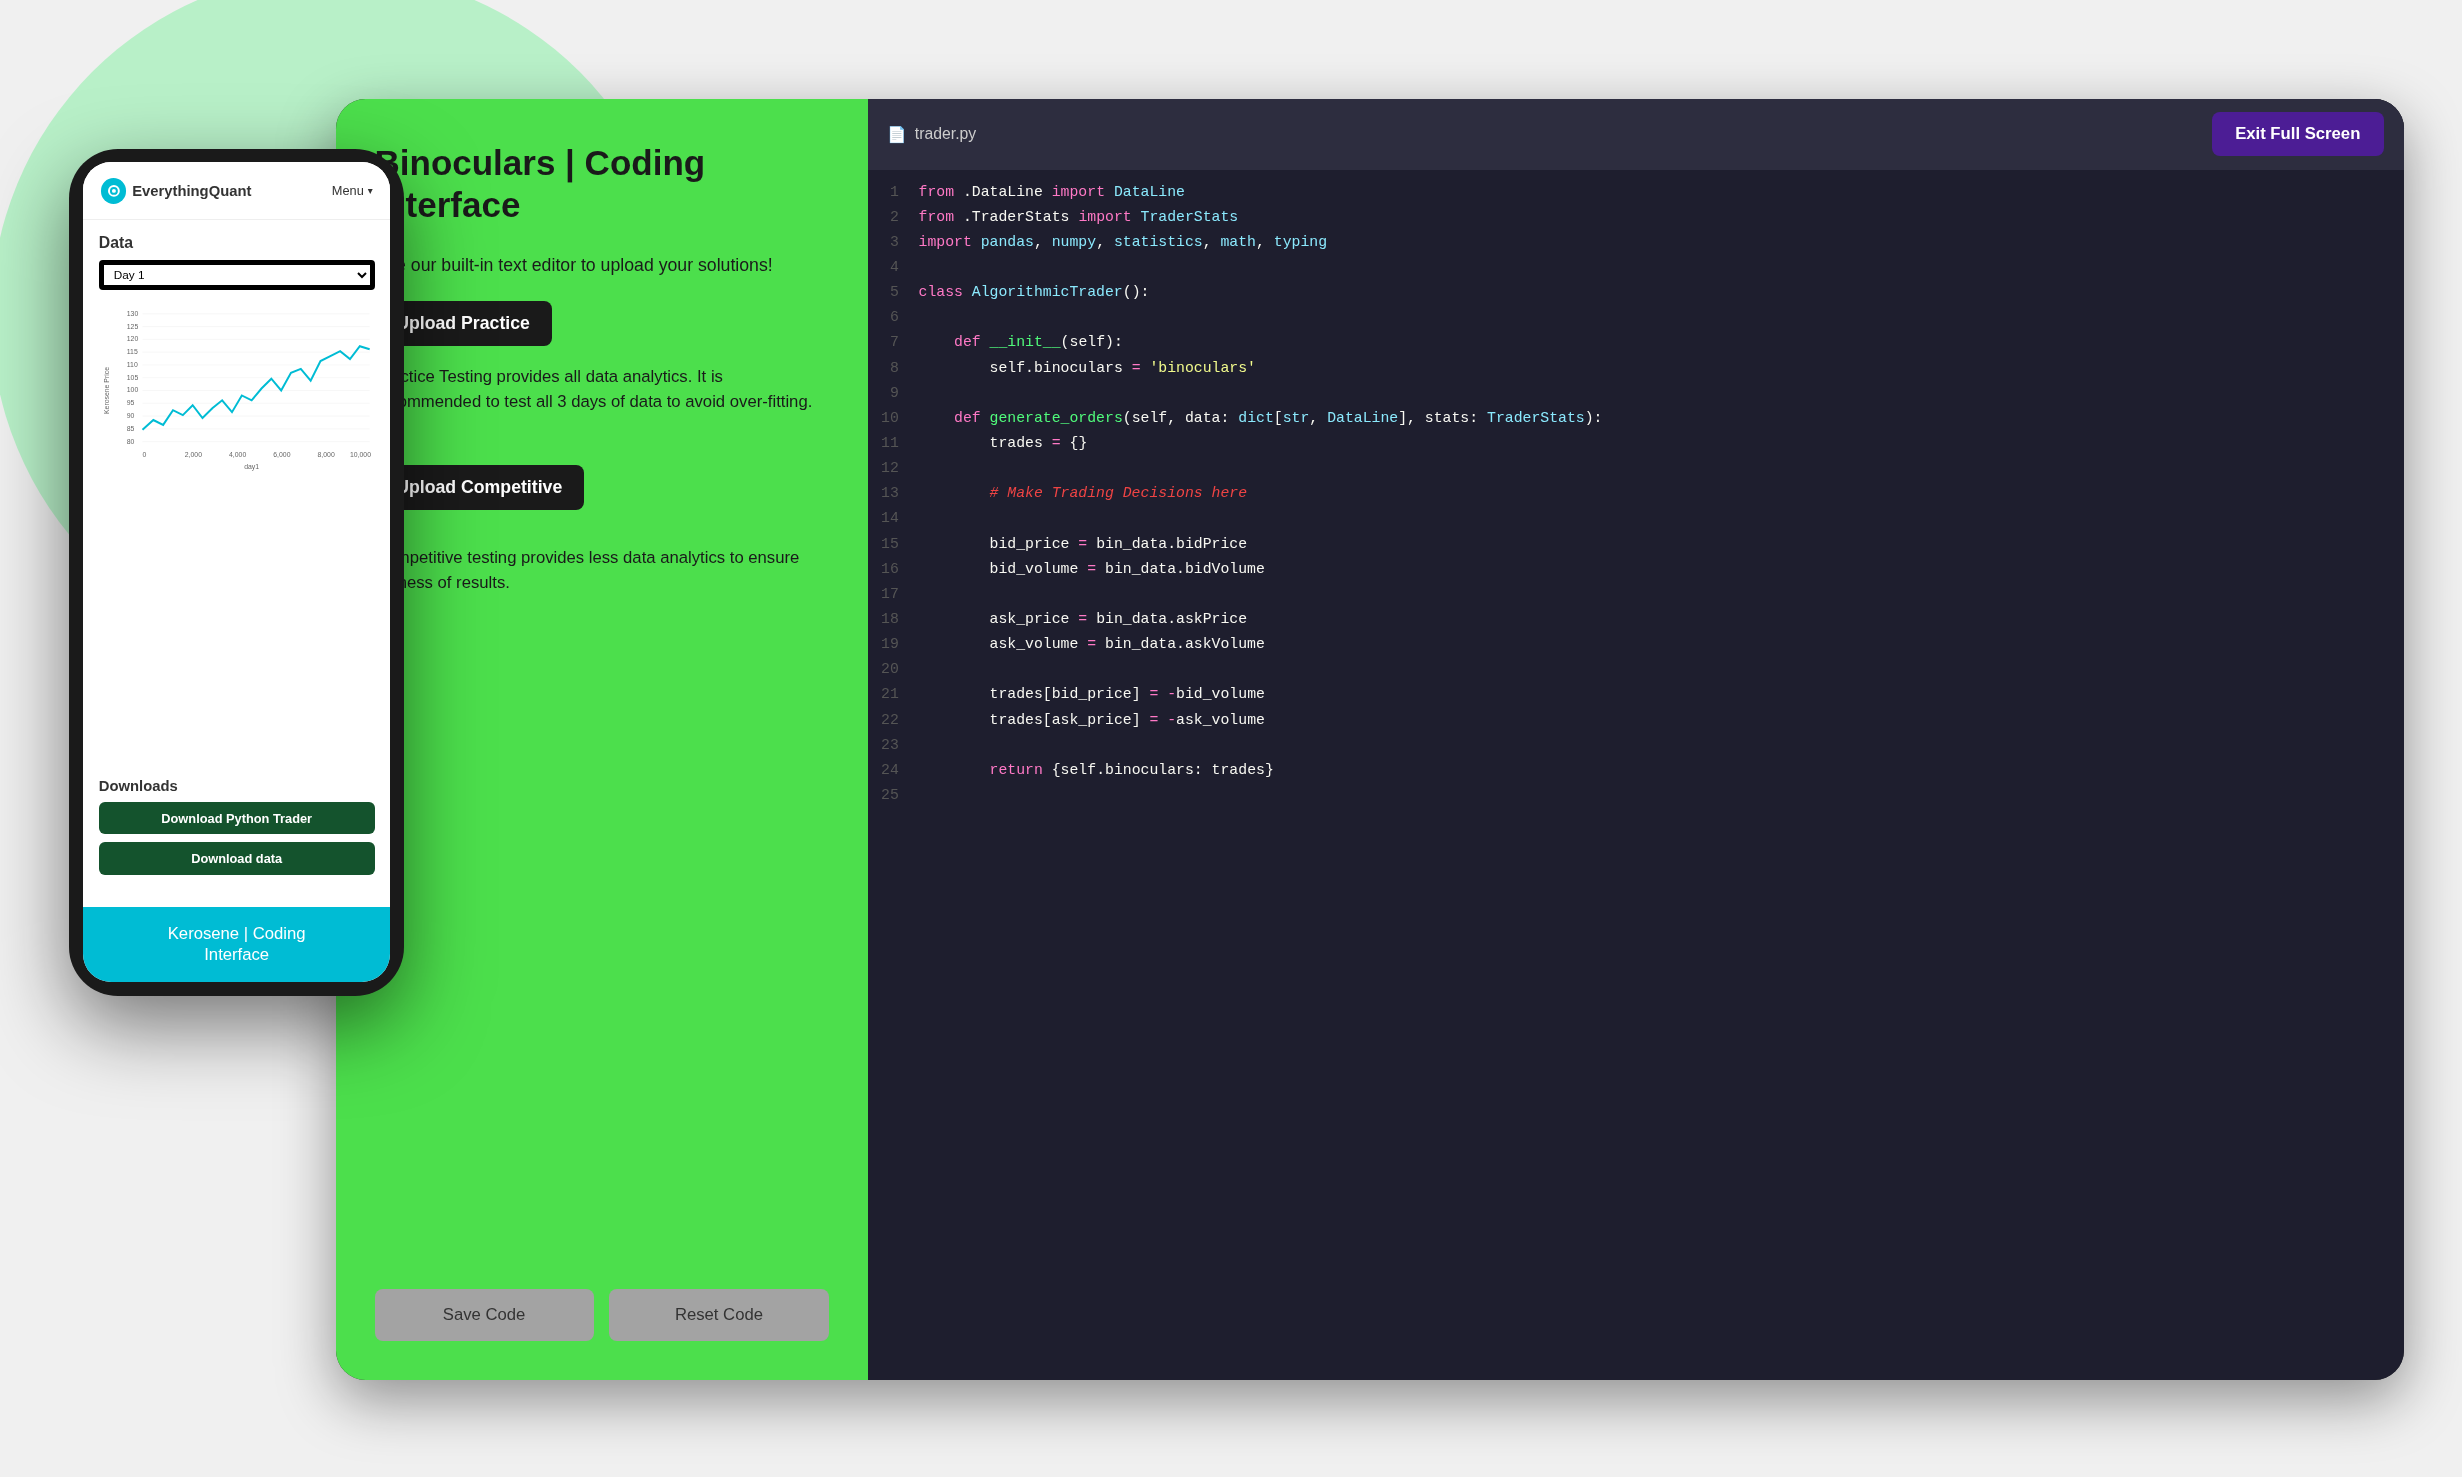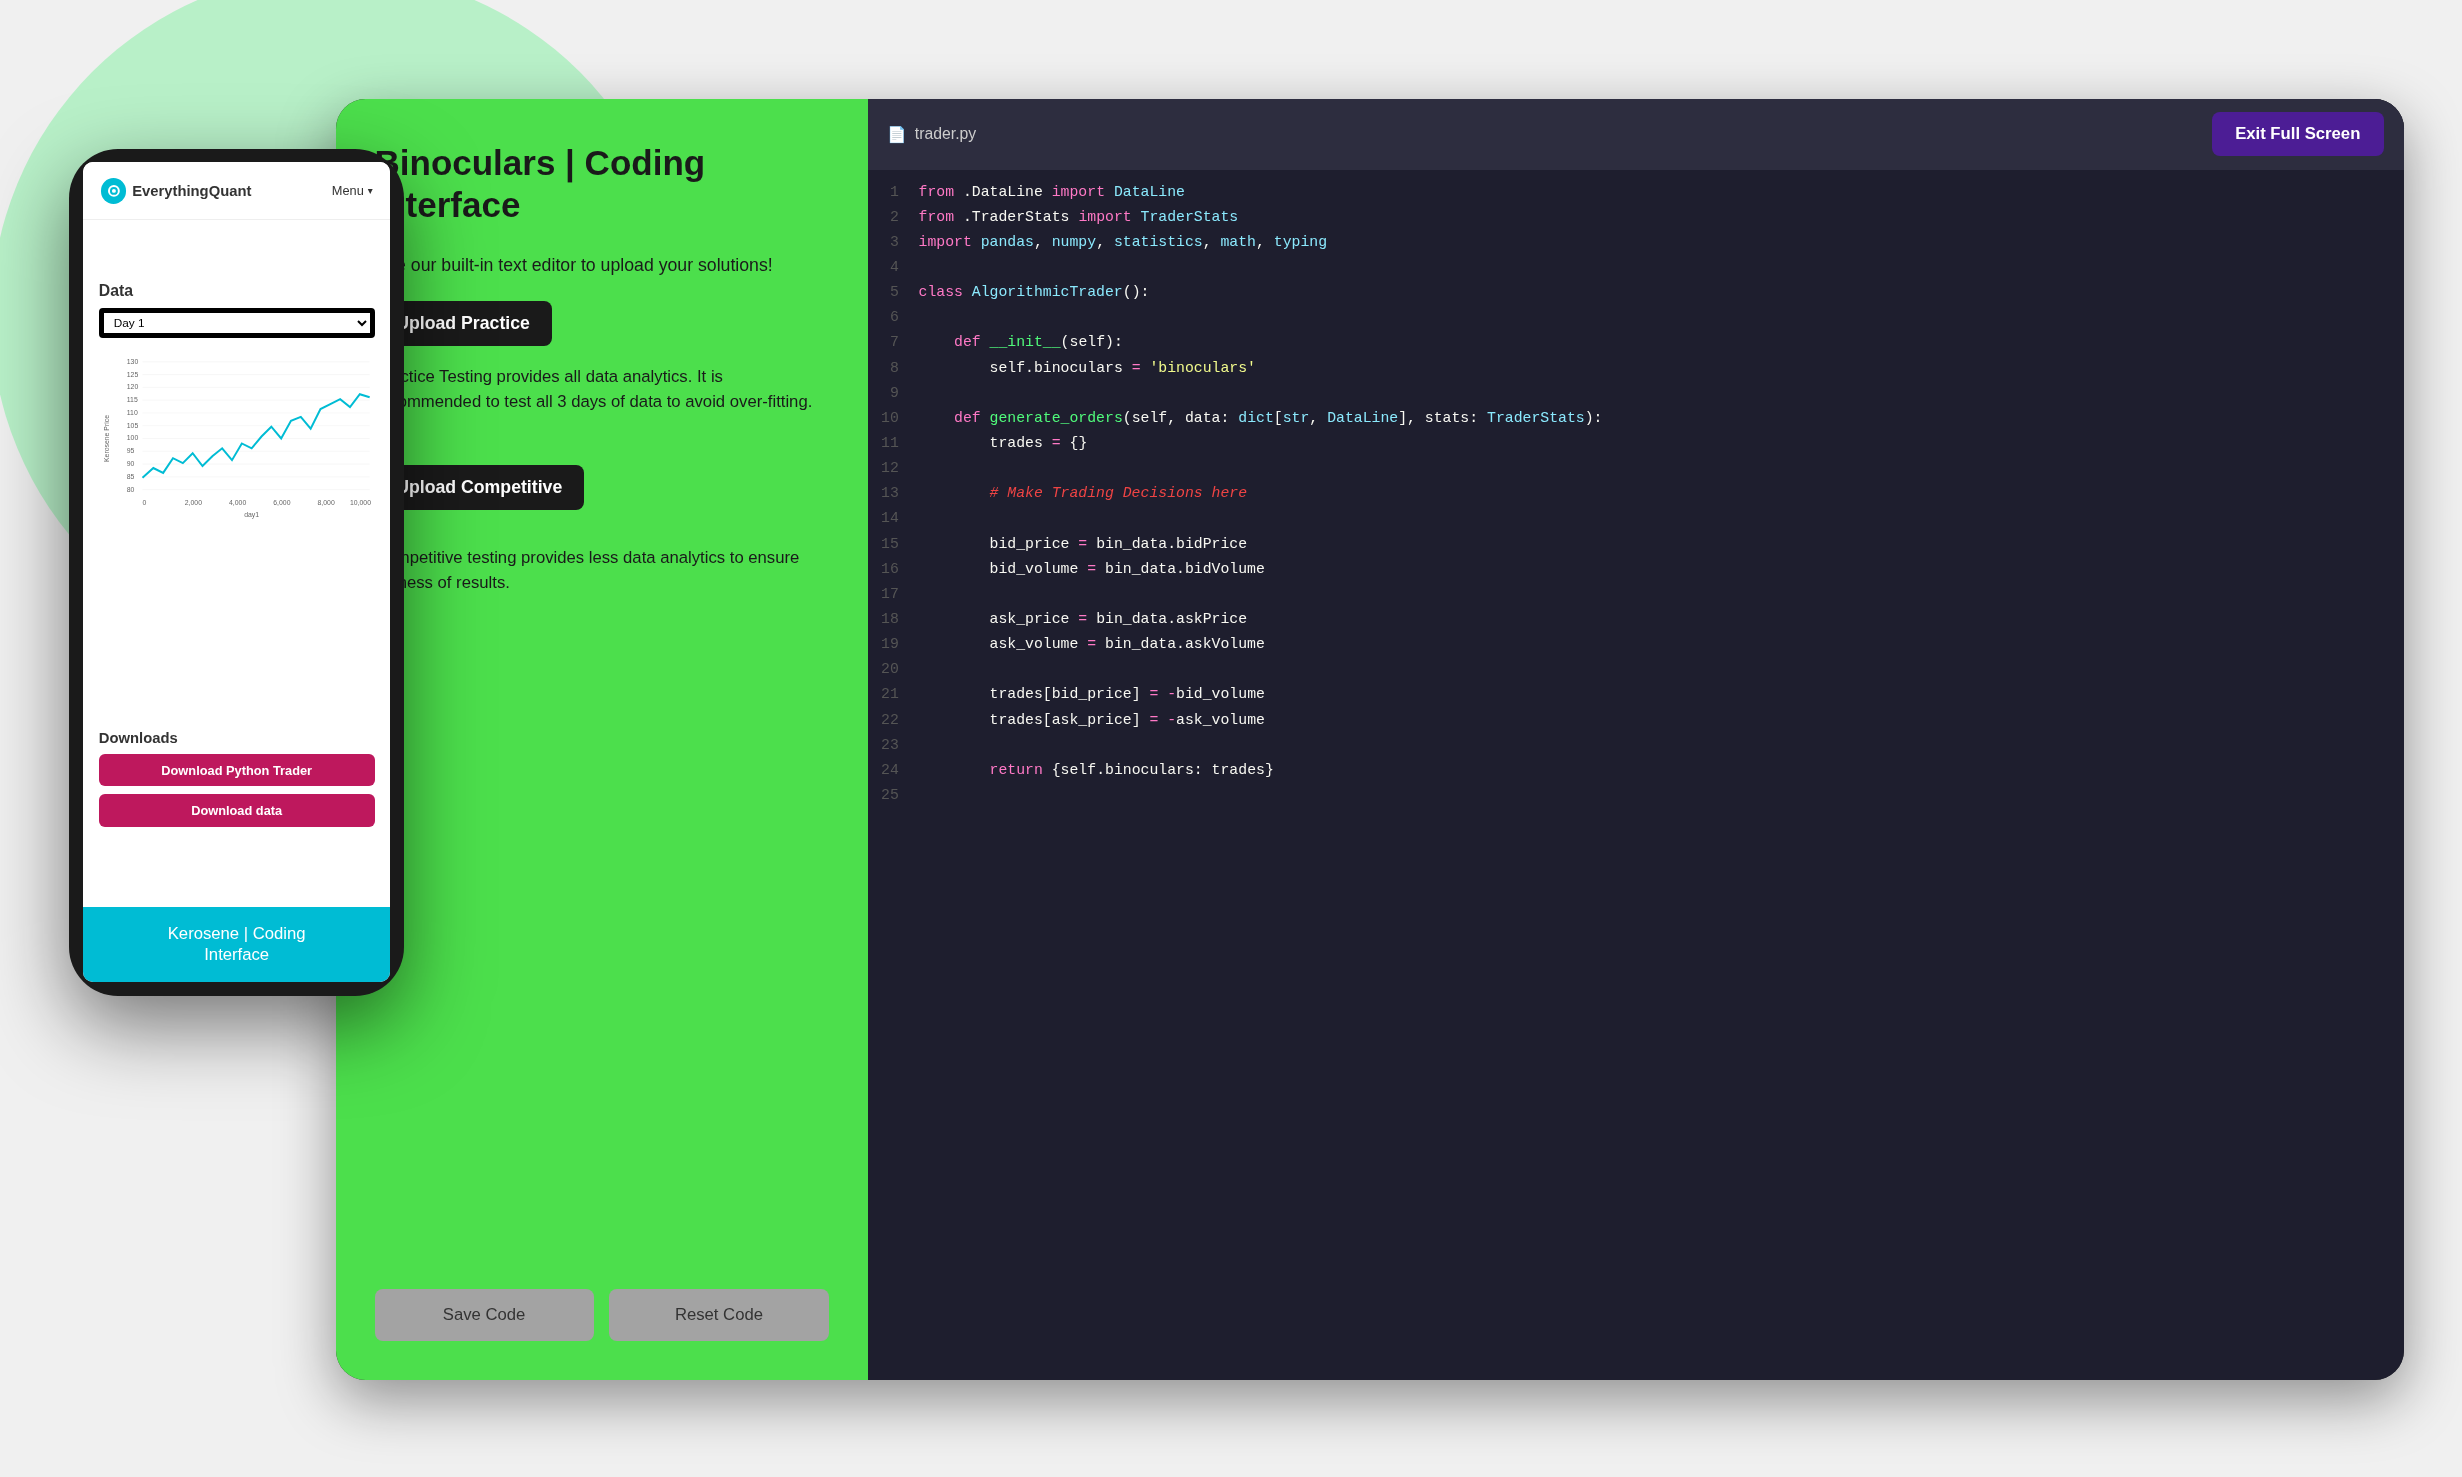--- a/index.html
+++ b/index.html
@@ -51,25 +51,24 @@
       border-radius: 49px;
       padding: 13.8px;
       box-shadow: 0 29.6px 79px rgba(0,0,0,0.5);
       position: relative;
     }
 
     .phone-inner {
       width: 100%;
       height: 100%;
       background: #fff;
-      border-radius: 10px;
+      border-radius: 28px;
       overflow: hidden;
       display: flex;
       flex-direction: column;
-      gap: 48px;
     }
 
     .phone-nav {
       background: #fff;
       padding: 15.8px 17.7px;
       display: flex;
       align-items: center;
       justify-content: space-between;
       border-bottom: 1px solid #eee;
       flex-shrink: 0;
@@ -157,21 +156,21 @@
     .downloads-title {
       font-size: 14.8px;
       font-weight: 600;
       color: #333;
       margin-bottom: 7.9px;
     }
 
     .download-btn {
       display: block;
       width: 100%;
-      background: #be185d;
+      background: #14532d;
       color: white;
       padding: 8.9px 13.8px;
       border-radius: 5.9px;
       font-size: 12.8px;
       font-weight: 600;
       margin-bottom: 7.9px;
       cursor: pointer;
       border: none;
     }
 

